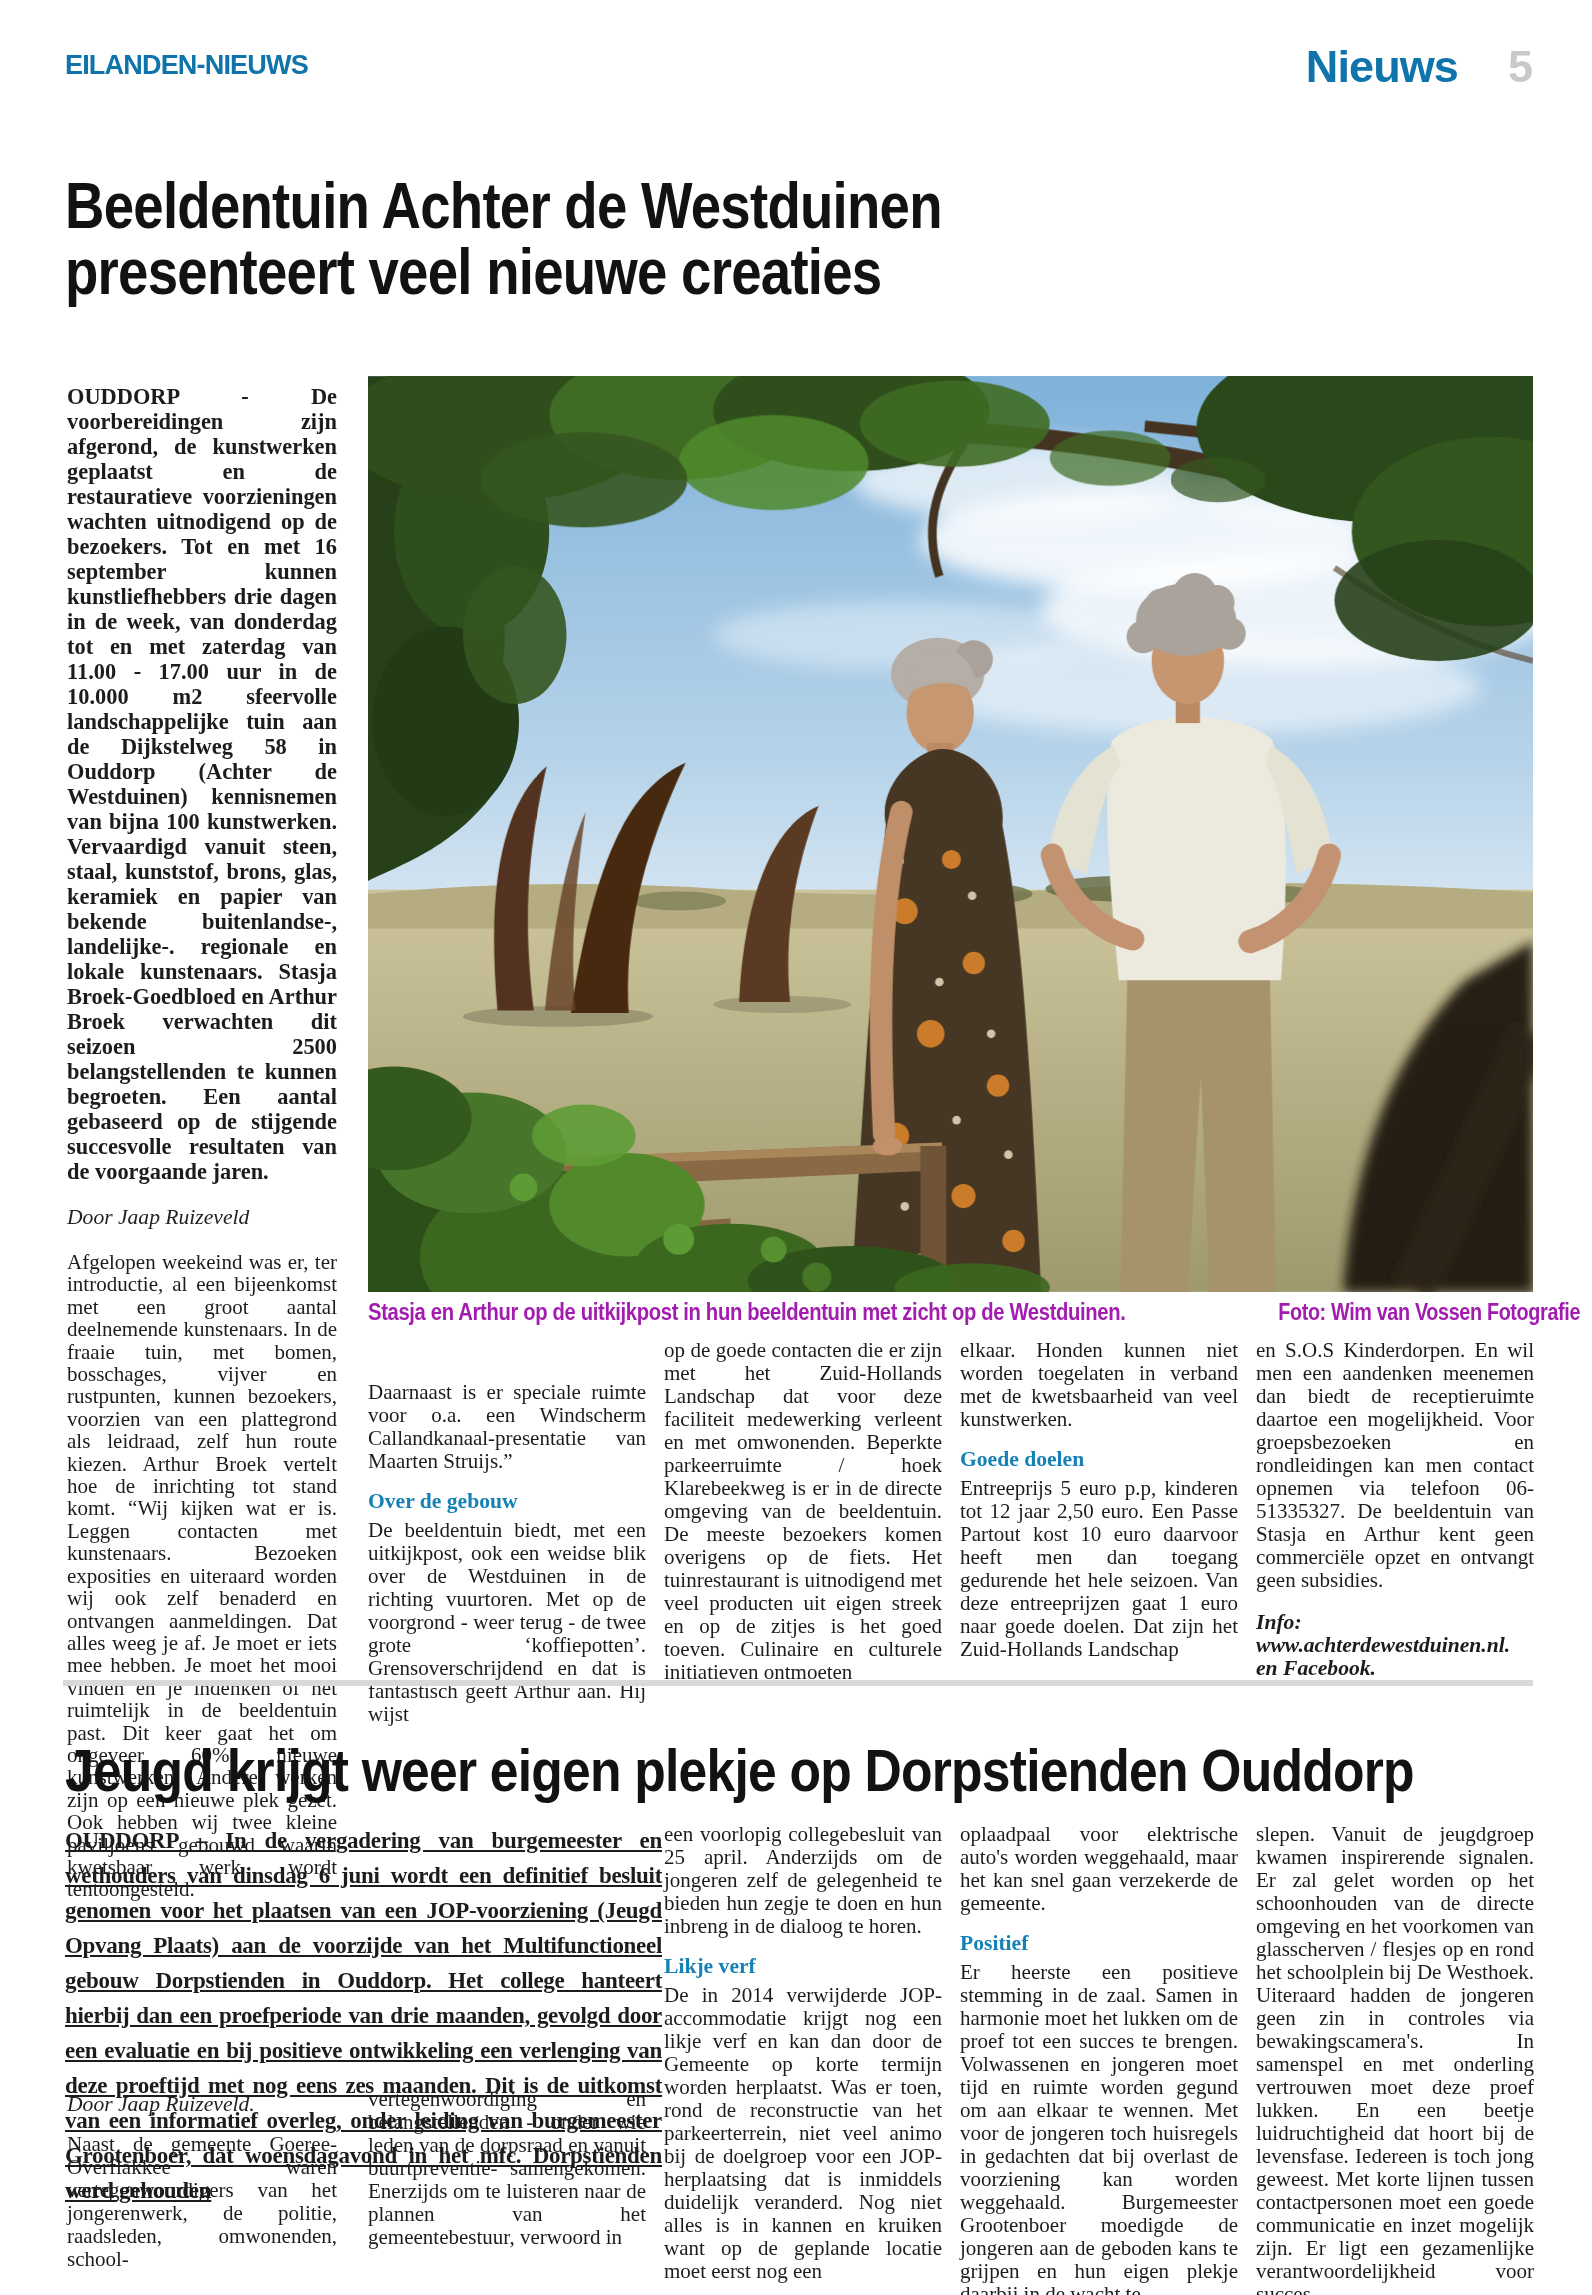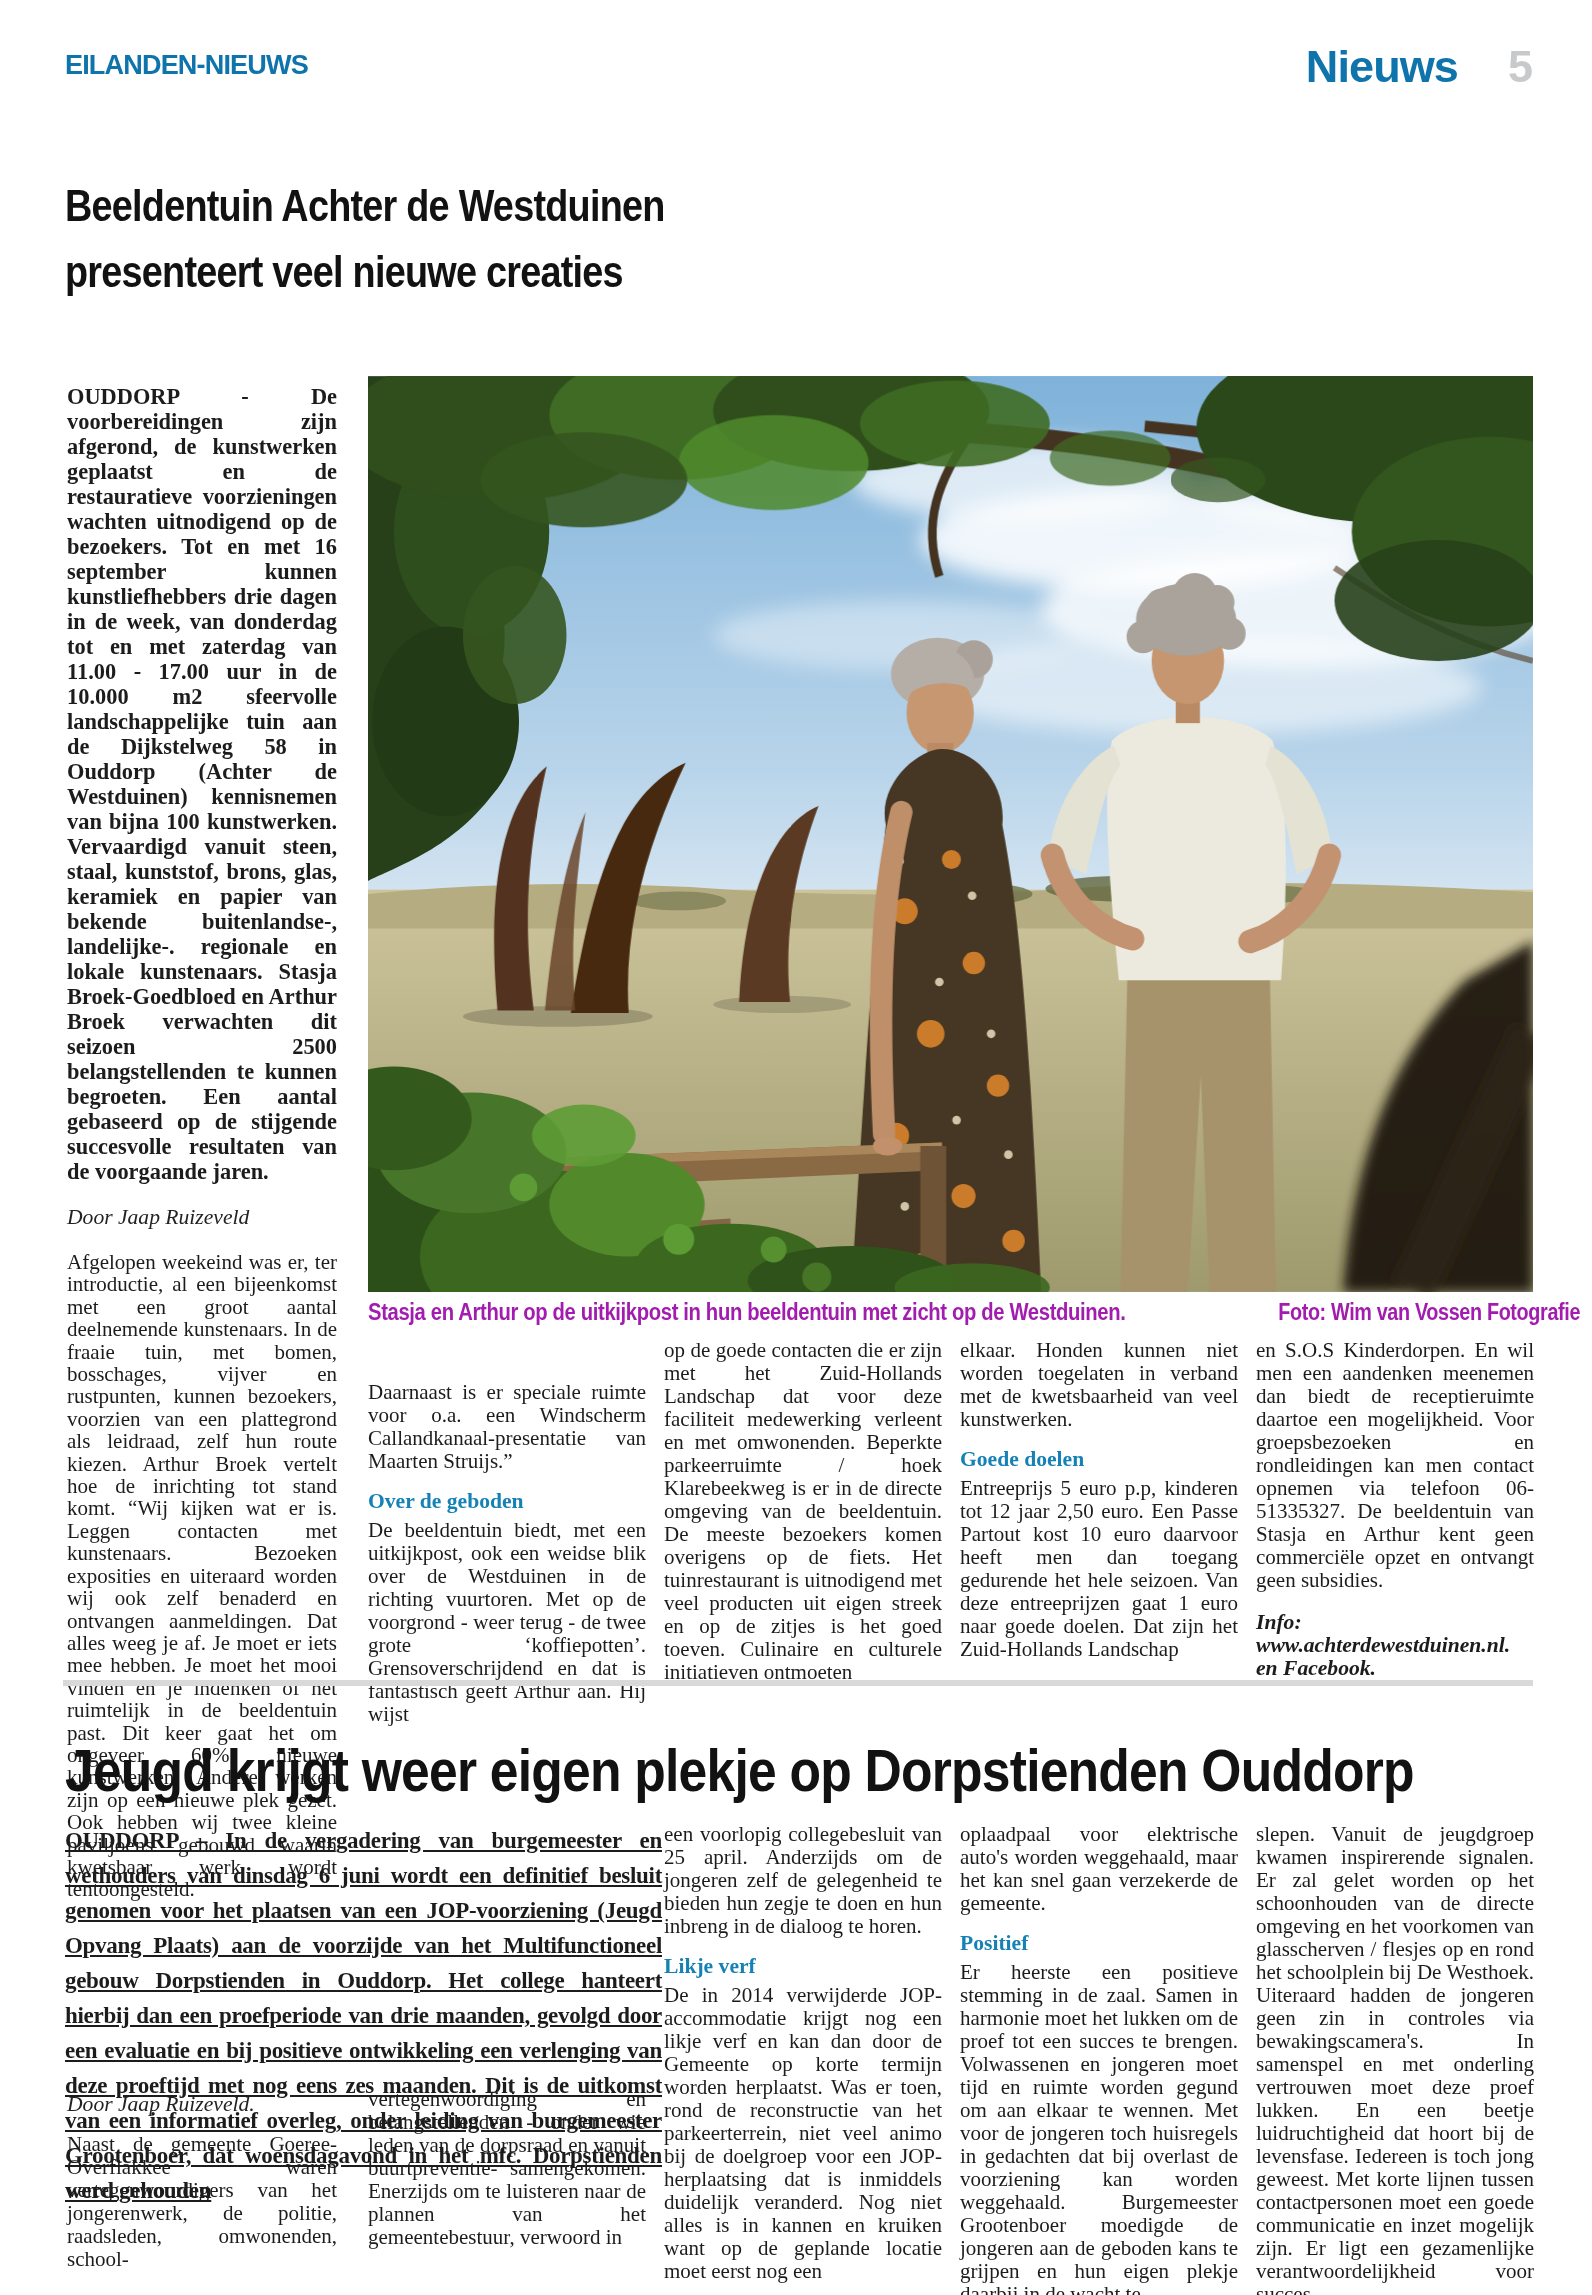--- a/index.html
+++ b/index.html
@@ -7,21 +7,21 @@
         font-family:"Liberation Serif",serif;color:#1c1c1c;}
   .abs{position:absolute;}
   .sans{font-family:"Liberation Sans",sans-serif;}
   .cond{display:inline-block;transform:scaleX(0.84);transform-origin:0 50%;white-space:nowrap;letter-spacing:-0.9px;}
   .cond-r{display:inline-block;transform:scaleX(0.86);transform-origin:100% 50%;white-space:nowrap;letter-spacing:-0.4px;}
   .brand{font-weight:700;font-size:28.5px;color:#0f74ab;letter-spacing:-0.9px;transform:scaleX(0.95);transform-origin:0 50%;display:inline-block;}
   .section-row{display:flex;align-items:flex-start;gap:50px;}
   .section-label{font-weight:700;font-size:45px;color:#0f74ab;letter-spacing:-0.9px;}
   .page-num{font-weight:700;font-size:45px;color:#c7c9cb;}
   .headline{font-family:"Liberation Sans",sans-serif;font-weight:700;color:#121212;}
-  .h1size{font-size:45px;line-height:66px;}
+  .h1size{font-size:65px;line-height:66px;}
   .h2size{font-size:60px;line-height:62px;}
   .justify{text-align:justify;}
   .introbold{font-weight:700;font-size:22.4px;line-height:25px;}
   .colbody{font-size:21px;line-height:22.4px;}
   .col2body{font-size:21px;line-height:23px;}
   .byline{font-style:italic;font-size:21.6px;color:#222;}
   .subhead{color:#1581b5;font-weight:700;font-size:21.6px;line-height:22.4px;margin:17.3px 0 6px 0;}
   .caption-row{display:flex;justify-content:space-between;align-items:baseline;
                font-family:"Liberation Sans",sans-serif;font-weight:700;font-size:23px;color:#a21caf;}
   .divider{background:#d9d9d9;}
@@ -209,21 +209,21 @@
     </svg>
   </div>
 
   <div class="abs caption-row" style="left:368px;top:1299px;width:1165px;">
     <span class="cond" style="transform:scaleX(0.88);letter-spacing:-0.4px;">Stasja en Arthur op de uitkijkpost in hun beeldentuin met zicht op de Westduinen.</span>
     <span class="cond-r">Foto: Wim van Vossen Fotografie</span>
   </div>
 
   <div class="abs" style="left:368px;top:1381px;width:278px;">
     <div class="justify col2body">Daarnaast is er speciale ruimte voor o.a. een Windscherm Callandkanaal-presentatie van Maarten Struijs.”</div>
-    <div class="subhead">Over de geboden</div>
+    <div class="subhead">Over de gebouw</div>
     <div class="justify col2body">De beeldentuin biedt, met een uitkijkpost, ook een weidse blik over de Westduinen in de richting vuurtoren. Met op de voorgrond - weer terug - de twee grote ‘koffiepotten’. Grensoverschrijdend en dat is fantastisch geeft Arthur aan. Hij wijst</div>
   </div>
   <div class="abs" style="left:664px;top:1339px;width:278px;">
     <div class="justify col2body">op de goede contacten die er zijn met het Zuid-Hollands Landschap dat voor deze faciliteit medewerking verleent en met omwonenden. Beperkte parkeerruimte / hoek Klarebeekweg is er in de directe omgeving van de beeldentuin. De meeste bezoekers komen overigens op de fiets. Het tuinrestaurant is uitnodigend met veel producten uit eigen streek en op de zitjes is het goed toeven. Culinaire en culturele initiatieven ontmoeten</div>
   </div>
   <div class="abs" style="left:960px;top:1339px;width:278px;">
     <div class="justify col2body">elkaar. Honden kunnen niet worden toegelaten in verband met de kwetsbaarheid van veel kunstwerken.</div>
     <div class="subhead">Goede doelen</div>
     <div class="justify col2body">Entreeprijs 5 euro p.p, kinderen tot 12 jaar 2,50 euro. Een Passe Partout kost 10 euro daarvoor heeft men dan toegang gedurende het hele seizoen. Van deze entreeprijzen gaat 1 euro naar goede doelen. Dat zijn het Zuid-Hollands Landschap</div>
   </div>

